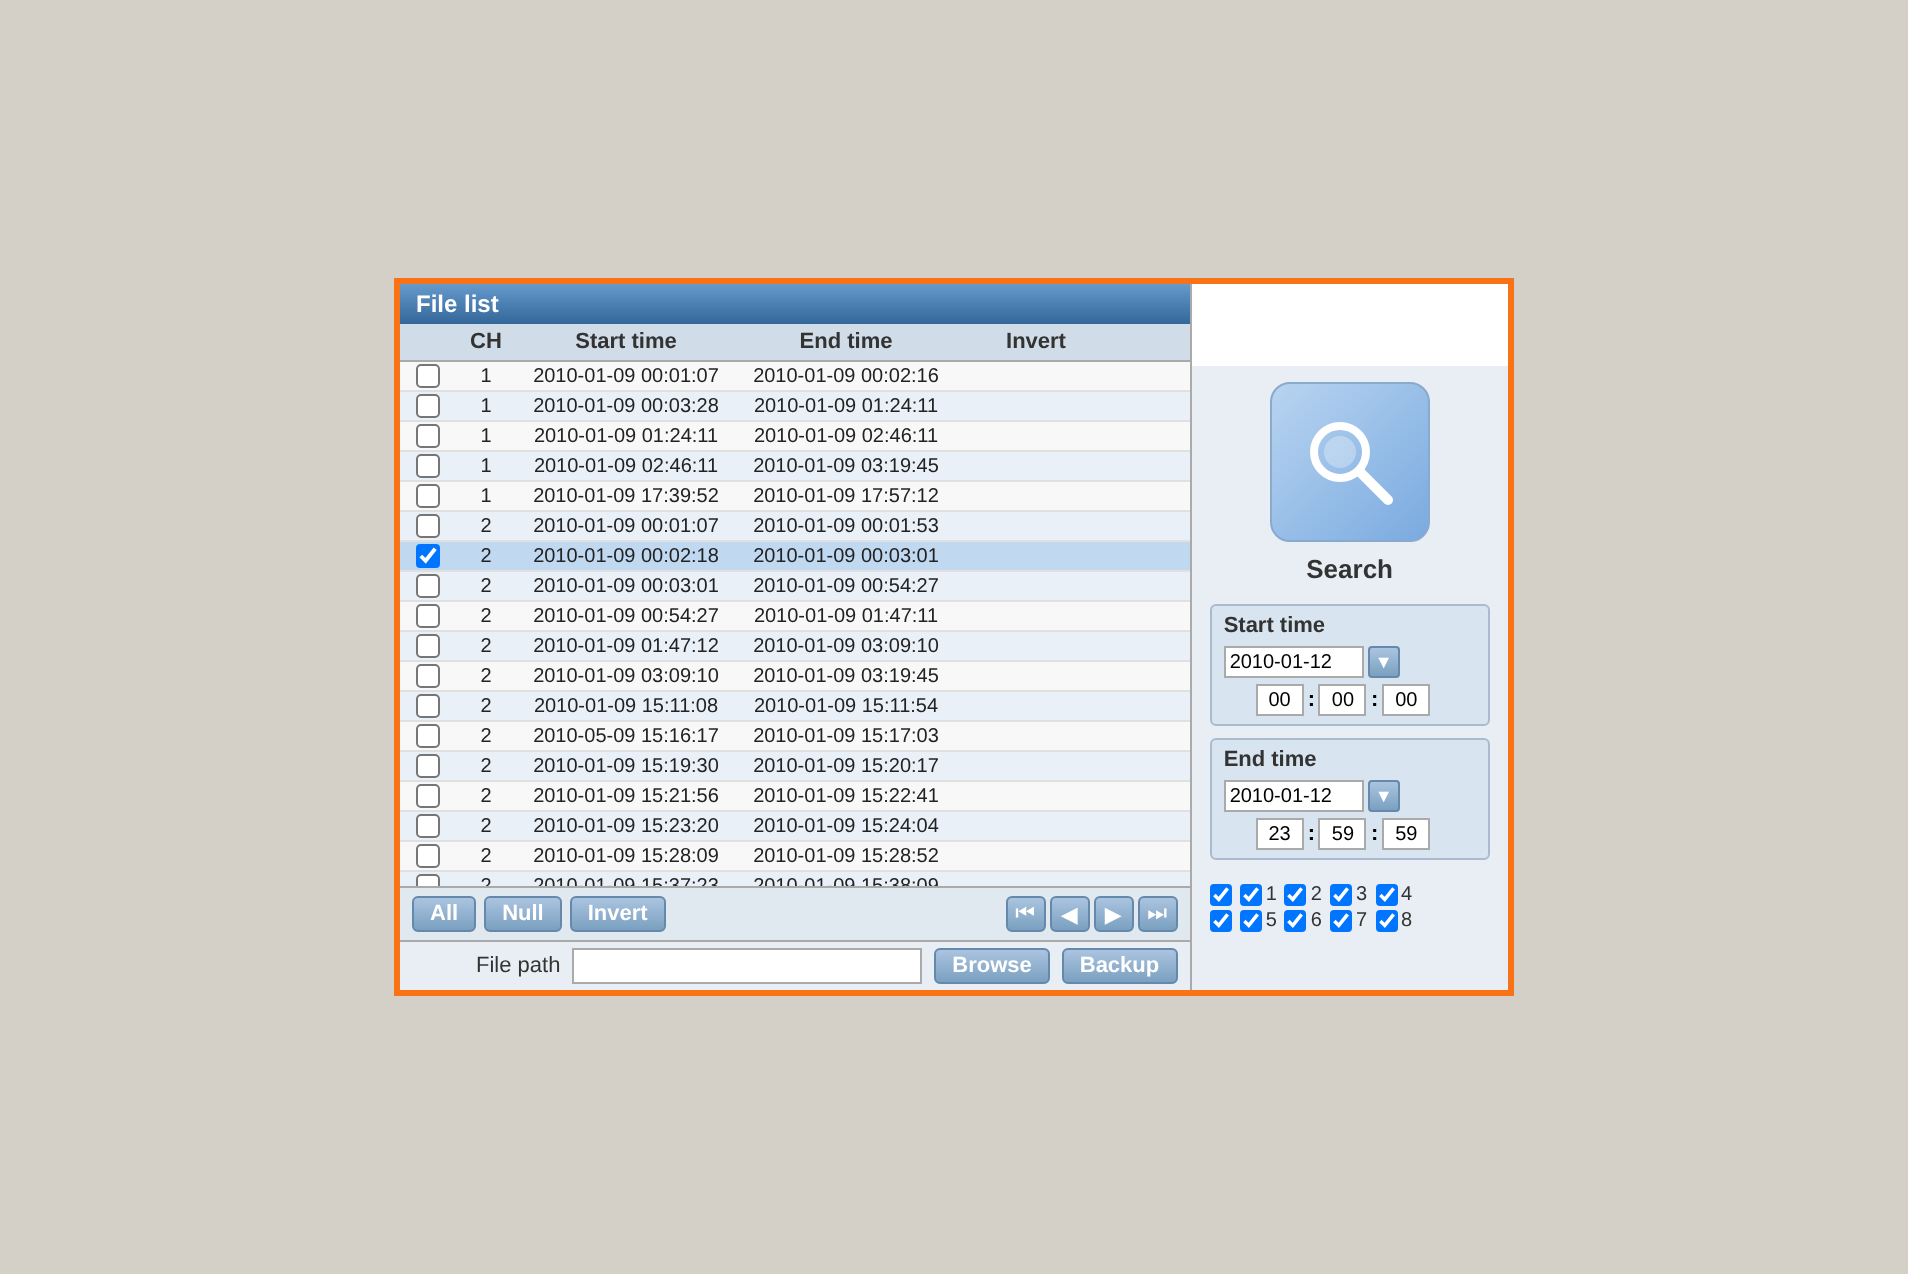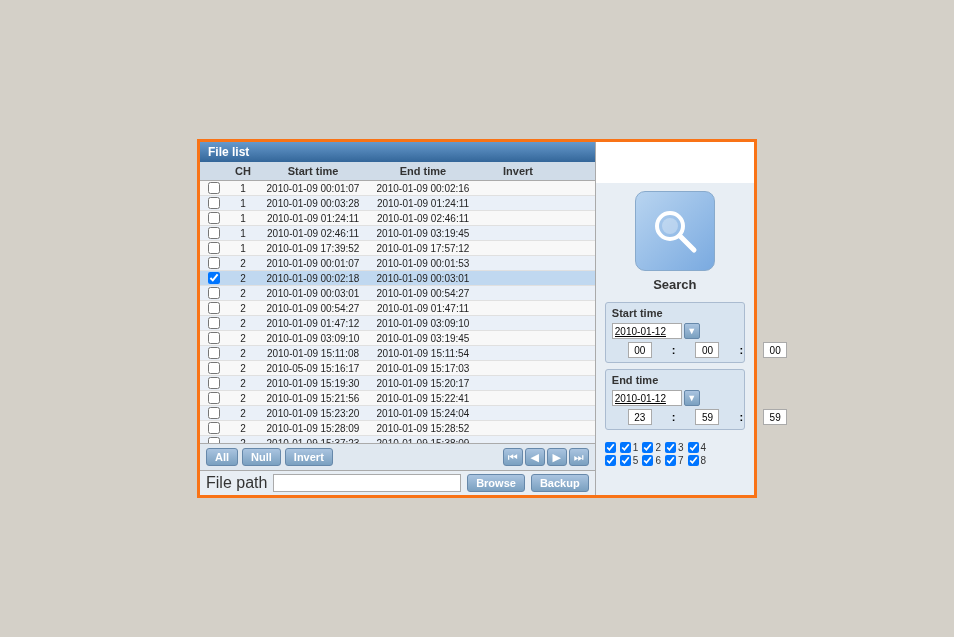--- a/index.html
+++ b/index.html
@@ -119,23 +119,24 @@
     }
     .file-path-bar {
       border-top: 1px solid #aaa;
       background: #e8eef4;
       padding: 3px 6px;
       display: flex;
       align-items: center;
       gap: 6px;
     }
     .file-path-label {
-      font-size: 16px;
+      font-size: 11px;
       color: #333;
       white-space: nowrap;
+      margin-left: 32px;
     }
     .file-path-input {
       flex: 1;
       border: 1px solid #aaa;
       background: white;
       font-size: 11px;
       padding: 1px 3px;
       height: 18px;
     }
 
@@ -190,39 +191,38 @@
       gap: 2px;
       margin-bottom: 3px;
     }
     .time-date-input {
       border: 1px solid #aaa;
       background: white;
       font-size: 10px;
       padding: 1px 2px;
       width: 70px;
       height: 16px;
-      text-decoration: underline;
     }
     .time-cal-btn {
       background: linear-gradient(to bottom, #aac4e0, #7aa0c0);
       border: 1px solid #6688aa;
       border-radius: 2px;
       color: #fff;
       font-size: 9px;
       width: 16px;
       height: 16px;
       cursor: pointer;
       display: flex;
       align-items: center;
       justify-content: center;
     }
     .time-hms-row {
       display: flex;
       align-items: center;
-      gap: 20px;
+      gap: 2px;
       padding-left: 16px;
     }
     .time-hms-input {
       border: 1px solid #aaa;
       background: white;
       font-size: 10px;
       padding: 1px 2px;
       width: 24px;
       height: 16px;
       text-align: center;

